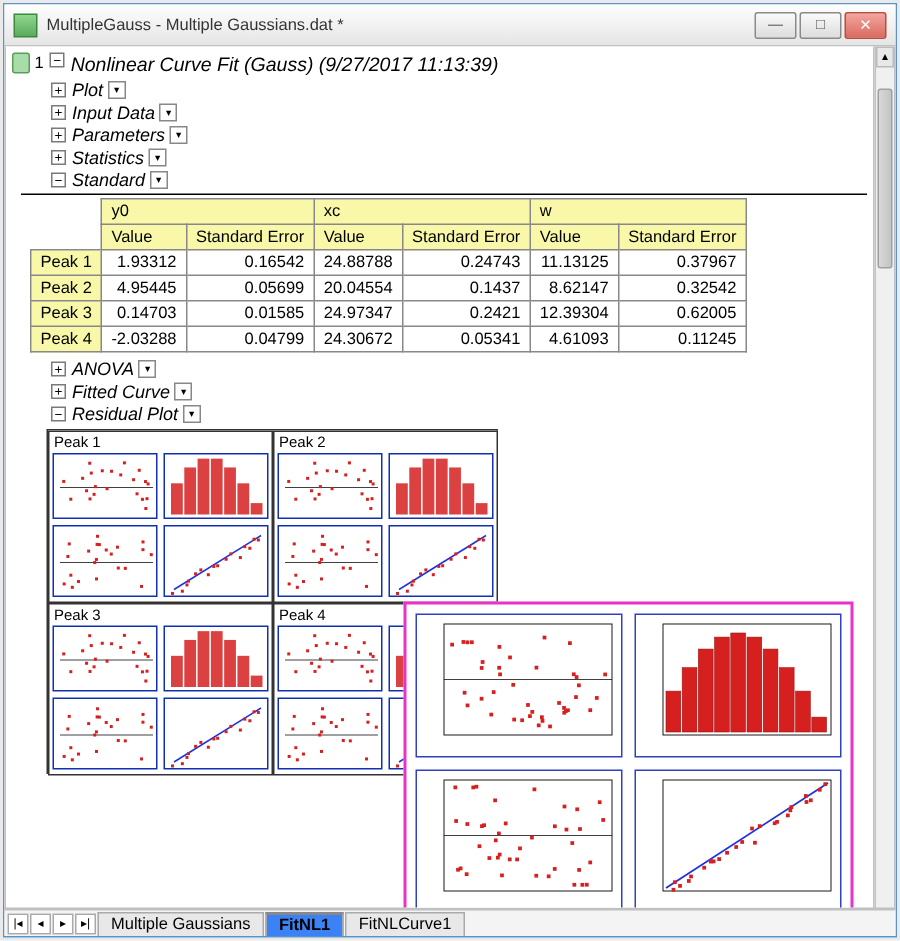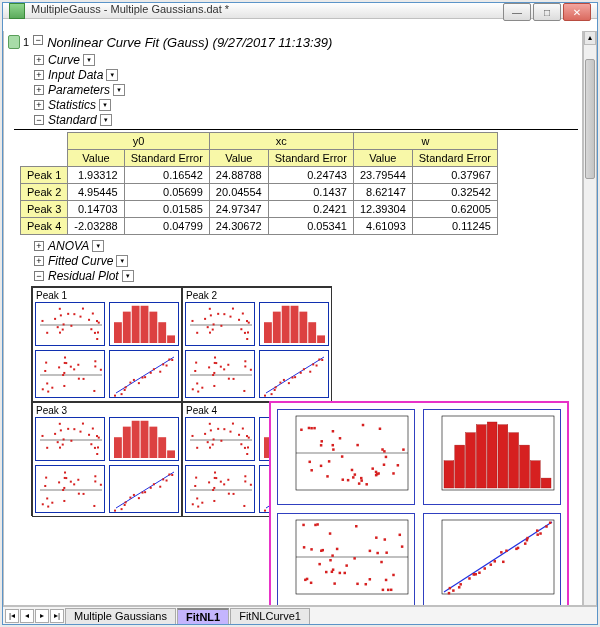--- a/index.html
+++ b/index.html
@@ -1,18 +1,18 @@
 <!DOCTYPE html>
 <html><head>
 <meta charset="utf-8">
 <style>
 *{box-sizing:border-box;margin:0;padding:0;font-family:Tahoma,Arial,sans-serif;font-size:11px}
 body{background:#eaeaea;width:600px;height:627px;overflow:hidden}
 .window{width:596px;height:623px;margin:2px;background:#fff;border:1px solid #5b94c8;position:relative}
-.titlebar{height:16px;background:linear-gradient(#fefefe,#e5e5e5);border-bottom:1px solid #c0c0c0;display:flex;align-items:flex-start;padding:0 6px}
+.titlebar{height:28px;background:linear-gradient(#fefefe,#e5e5e5);border-bottom:1px solid #c0c0c0;display:flex;align-items:center;padding:0 6px}
 .titlebar .icon{width:16px;height:16px;background:linear-gradient(#8fd68f,#5cab5c);border:1px solid #3a8a3a;margin-right:6px}
 .titlebar .title{flex:1;color:#333}
 .winbtn{width:28px;height:18px;margin-left:2px;border:1px solid #8a8a8a;background:linear-gradient(#fafafa,#dcdcdc);display:flex;align-items:center;justify-content:center;color:#555;border-radius:2px;font-size:10px;cursor:pointer}
 .winbtn.close{background:linear-gradient(#f3a6a0,#da6a5f);border-color:#b84c40;color:#fff}
 .content{position:absolute;top:28px;left:0;right:14px;bottom:18px;background:#fff;border:1px solid #c0c0c0;border-top:none;overflow:hidden}
 .scrollbar-v{position:absolute;top:28px;right:0;width:14px;bottom:18px;background:#f0f0f0;border:1px solid #c0c0c0;border-top:none}
 .scrollbar-v .thumb{margin:14px 1px;height:120px;background:linear-gradient(90deg,#d8d8d8,#c4c4c4);border:1px solid #a0a0a0;border-radius:2px}
 .scrollbar-v .arr{height:14px;background:#e8e8e8;border:1px solid #bbb;text-align:center;font-size:8px;line-height:12px}
 .tree-header{display:flex;align-items:flex-start;padding:4px 4px 0 4px}
 .lock{width:12px;height:14px;border:1px solid #5a9e5a;background:#a8dca8;border-radius:2px;margin-right:3px}
@@ -20,34 +20,34 @@
 .toggle{width:10px;height:10px;border:1px solid #7a7a7a;display:inline-flex;align-items:center;justify-content:center;font-size:9px;line-height:8px;margin-right:4px;background:#fff;cursor:pointer}
 .hdr-title{font-style:italic;font-size:13px}
 .rows{padding:2px 4px 2px 30px}
 .row{display:flex;align-items:center;margin:1px 0}
 .row .label{font-style:italic;font-size:12px;margin-right:3px}
 .dd{width:12px;height:12px;background:#fff;border:1px solid #888;display:inline-flex;align-items:center;justify-content:center;font-size:7px;cursor:pointer}
 .summary-sep{border-top:1px solid #000;margin:2px 0 0 -20px}
 .table-wrap{margin:2px 0 4px -14px}
 table{border-collapse:collapse}
 th,td{border:1px solid #888;padding:2px 6px;font-size:11px}
-th{background:#f8f8a8;font-weight:normal;text-align:center}
+th{background:#f8f8a8;font-weight:normal;text-align:left}
 th.group{background:#f8f8a8}
 td{text-align:right;background:#fff}
 .row-label{background:#f8f8a8;text-align:center}
 .plots-quad{position:relative;margin:3px 0 0 -3px;width:301px;border:1px solid #333}
 .plot-cell{position:absolute;border:1px solid #333;background:#fff;padding:1px}
 .plot-title{font-size:10px;padding:1px 2px}
 .mini{position:absolute;background:#fff;border:1px solid #1030b0}
 .enlarged{position:absolute;left:265px;top:370px;width:300px;height:218px;background:#fff;border:2px solid #e832c8;z-index:5}
 .enlarged .pane{position:absolute;border:1px solid #3040c0;background:#fff}
 .tabs{position:absolute;left:0;bottom:0;right:0;height:18px;background:#f4f4f4;border-top:1px solid #c0c0c0;display:flex;align-items:center;padding:0 2px}
 .tab-nav{width:14px;height:14px;border:1px solid #aaa;background:#fff;margin-right:1px;display:flex;align-items:center;justify-content:center;font-size:8px;cursor:pointer}
 .tab{padding:1px 8px;background:#fff;border:1px solid #aaa;border-bottom:none;margin-right:1px;font-size:11px;cursor:pointer}
-.tab.active{background:#c4b5fd;font-weight:normal;border-top:2px solid #888}
+.tab.active{background:#3b82f6;font-weight:normal;border-top:2px solid #888}
 .tab.inactive{background:#e8e8e8}
 </style>
 </head>
 <body>
 
 <div class="window">
   <div class="titlebar">
     <div class="icon"></div>
     <div class="title">MultipleGauss - Multiple Gaussians.dat *</div>
     <div class="winbtn">—</div>
@@ -60,21 +60,21 @@
     <div class="tree-header">
       <div class="lock"></div>
       <div class="num1">1</div>
       <div class="toggle">−</div>
       <div class="hdr-title">Nonlinear Curve Fit (Gauss) (9/27/2017 11:13:39)</div>
     </div>
 
     <div class="rows">
       <div class="row">
           <span class="toggle">+</span>
-          <span class="label">Curve</span>
+          <span class="label">Plot</span>
           <span class="dd">▾</span>
         </div>
       <div class="row">
           <span class="toggle">+</span>
           <span class="label">Input Data</span>
           <span class="dd">▾</span>
         </div>
       <div class="row">
           <span class="toggle">+</span>
           <span class="label">Parameters</span>
@@ -111,21 +111,21 @@
             <th>Standard Error</th>
           </tr>
           </tbody>
             <tbody id="tbody">
               <tr>
                 <td class="row-label">Peak 1</td>
                 <td>1.93312</td>
                 <td>0.16542</td>
                 <td>24.88788</td>
                 <td>0.24743</td>
-                <td>23.79544</td>
+                <td>11.13125</td>
                 <td>0.37967</td>
               </tr>
               <tr>
                 <td class="row-label">Peak 2</td>
                 <td>4.95445</td>
                 <td>0.05699</td>
                 <td>20.04554</td>
                 <td>0.1437</td>
                 <td>8.62147</td>
                 <td>0.32542</td>

